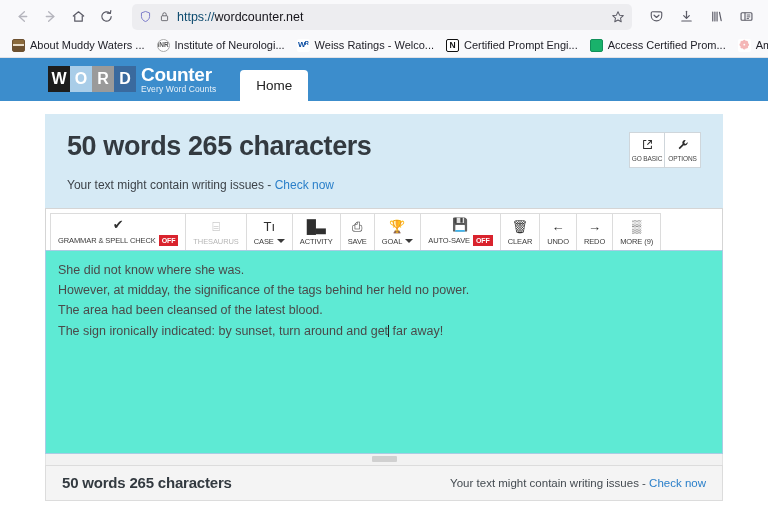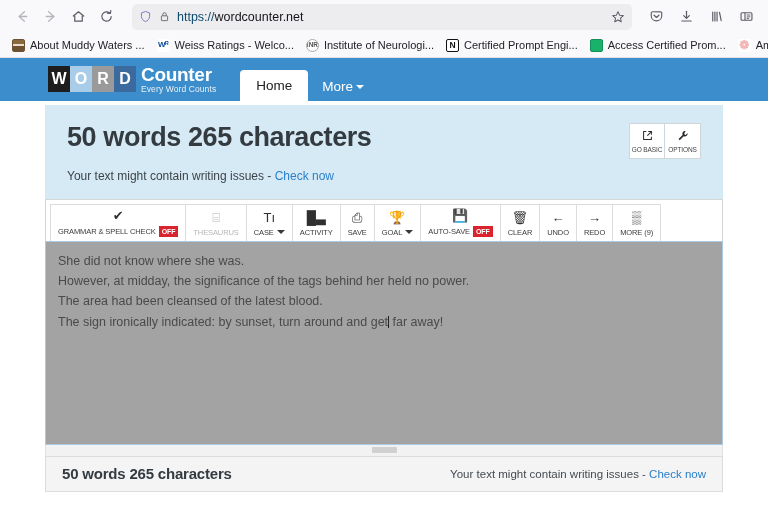--- a/index.html
+++ b/index.html
@@ -120,21 +120,21 @@
   .logo-word { margin-left: 5px; line-height: 1; }
   .logo-counter {
     color: #ffffff; font-size: 19px; font-weight: bold;
     letter-spacing: -0.3px; display: block;
   }
   .logo-tag {
     color: #e7f1f9; font-size: 8.5px; display: block;
     margin-top: 1px; letter-spacing: 0.1px;
   }
 
-  .nav-tabs { display: flex; align-items: flex-end; gap: 0; }
+  .nav-tabs { display: flex; align-items: flex-end; gap: 16px; }
   .nav-tab {
     font-size: 13.5px;
     color: #ffffff;
     padding: 8px 14px;
     line-height: 1;
     margin-bottom: 0;
     white-space: nowrap;
   }
   .nav-tab.active {
     background: #ffffff;
@@ -148,21 +148,21 @@
     width: 0; height: 0;
     border-left: 4px solid transparent;
     border-right: 4px solid transparent;
     border-top: 4px solid currentColor;
     margin-left: 3px;
     vertical-align: middle;
   }
   .signin-icon { margin-left: 4px; font-size: 13px; }
 
   
-  .container { padding: 4px 45px; border-radius: 12px; }
+  .container { padding: 13px 45px; border-radius: 12px; }
 
   .count-panel {
     background: #d6eaf5;
     padding: 18px 22px 16px 22px;
     position: relative;
   }
   .count-title {
     font-size: 27px;
     font-weight: bold;
     color: #333a40;
@@ -219,21 +219,21 @@
   .tb-btn.disabled .tb-lbl { color: #b7b7b7; }
   .badge-off {
     background: #d9232d; color: #ffffff;
     font-size: 7px; font-weight: bold;
     padding: 1px 3px; margin-left: 3px;
     line-height: 1.3;
   }
 
   .textarea-box {
     border: 1px solid #a9cce4;
-    background: #a3a3a3;
+    background: #5eead4;
     height: 204px;
     padding: 9px 12px;
     overflow: hidden;
   }
   .ta-line {
     font-size: 12.5px;
     color: #4a4a4a;
     line-height: 1.62;
     white-space: nowrap;
   }
@@ -352,26 +352,26 @@
       </div>
     </div>
   </div>
 
   <div class="bookmarks-bar" id="bookmarks-bar">
       <div class="bm">
         <span class="favicon fav-muddy"></span>
         <span>About Muddy Waters ...</span>
       </div>
       <div class="bm">
+        <span class="favicon fav-neuro">INR</span>
+        <span>Institute of Neurologi...</span>
+      </div>
+      <div class="bm">
         <span class="favicon fav-weiss">Wᴿ</span>
         <span>Weiss Ratings - Welco...</span>
-      </div>
-      <div class="bm">
-        <span class="favicon fav-neuro">INR</span>
-        <span>Institute of Neurologi...</span>
       </div>
       <div class="bm">
         <span class="favicon fav-notion">N</span>
         <span>Certified Prompt Engi...</span>
       </div>
       <div class="bm">
         <span class="favicon fav-green"></span>
         <span>Access Certified Prom...</span>
       </div>
       <div class="bm">
@@ -391,21 +391,20 @@
         <div class="lb lb-r">R</div>
         <div class="lb lb-d">D</div>
       </div>
       <div class="logo-word">
         <span class="logo-counter">Counter</span>
         <span class="logo-tag">Every Word Counts</span>
       </div>
     </div>
     <div class="nav-tabs" id="site-nav">
         <div class="nav-tab active"><span>Home</span></div>
-        <div class="nav-tab"><span>More</span><span class="caret"></span></div>
       </div>
   </div>
 
   <div class="container">
 
     <div class="count-panel">
       <div class="count-title">50 words 265 characters</div>
       <div class="issues-line"><span>Your text might contain writing issues - </span><a href="#">Check now</a></div>
 
       <div class="panel-buttons">

